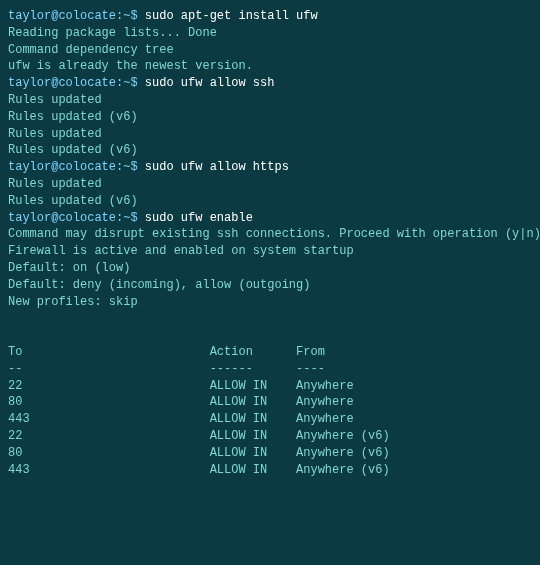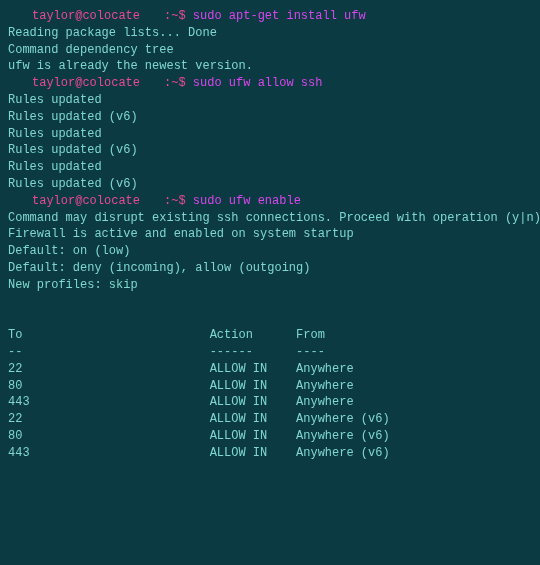--- a/index.html
+++ b/index.html
@@ -6,41 +6,42 @@
     body {
       background: #0c3a42;
       font-family: Menlo, Monaco, Consolas, "Courier New", monospace;
       font-size: 12px;
       line-height: 1.4;
       color: #7fd8d0;
       padding: 8px;
       width: 540px;
     }
     .line { white-space: pre; }
-    .prompt { color: #ec4899; margin-left: 24px; }
-    .cmd { color: #d946ef; }
+    .prompt { color: #7dd3fc; }
+    .cmd { color: #ffffff; }
     .tbl { white-space: pre; }
   </style>
 </head>
 <body>
 
 <div>
 
   <div class="line"><span class="prompt">taylor@colocate</span><span class="prompt">:~$ </span><span class="cmd">sudo apt-get install ufw</span></div>
   <div class="line">Reading package lists... Done</div>
   <div class="line">Command dependency tree</div>
   <div class="line">ufw is already the newest version.</div>
 
   <div class="line"><span class="prompt">taylor@colocate</span><span class="prompt">:~$ </span><span class="cmd">sudo ufw allow ssh</span></div>
   <div class="line">Rules updated</div>
   <div class="line">Rules updated (v6)</div>
 
   <div class="line">Rules updated</div>
   <div class="line">Rules updated (v6)</div>
 
+  <div class="line"><span class="prompt">taylor@colocate</span><span class="prompt">:~$ </span><span class="cmd">sudo ufw allow https</span></div>
   <div class="line">Rules updated</div>
   <div class="line">Rules updated (v6)</div>
 
   <div class="line"><span class="prompt">taylor@colocate</span><span class="prompt">:~$ </span><span class="cmd">sudo ufw enable</span></div>
   <div class="line">Command may disrupt existing ssh connections. Proceed with operation (y|n)? y</div>
   <div class="line">Firewall is active and enabled on system startup</div>
 
   <div class="line">Default: on (low)</div>
   <div class="line">Default: deny (incoming), allow (outgoing)</div>
   <div class="line">New profiles: skip</div>

